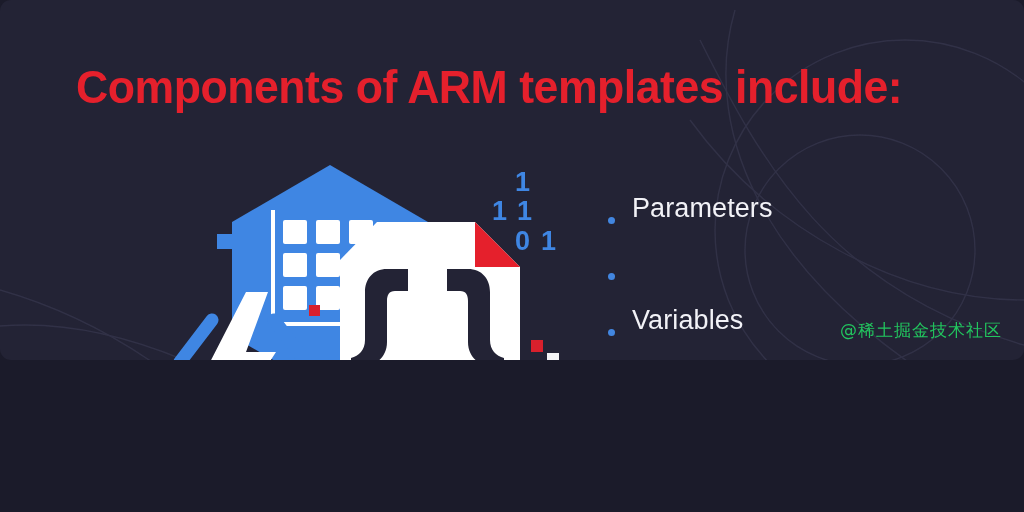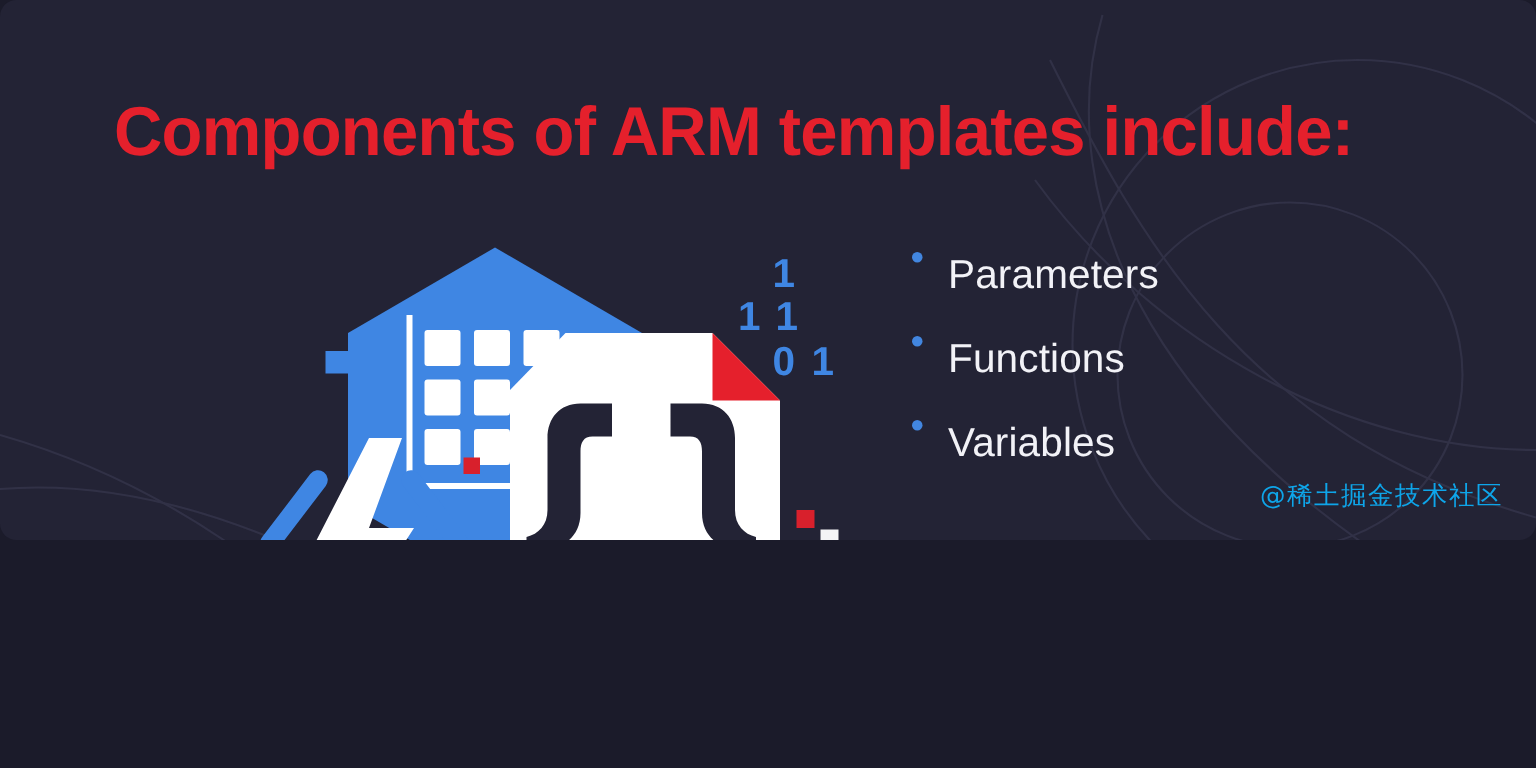--- a/index.html
+++ b/index.html
@@ -45,21 +45,21 @@
   .bullets {
     position: absolute;
     left: 608px;
     top: 168px;
     margin: 0;
     padding: 0;
     list-style: none;
   }
   .bullets li {
     display: flex;
-    align-items: flex-start;
+    align-items: flex-end;
     height: 56px;
   }
   .dot {
     width: 7px;
     height: 7px;
     border-radius: 50%;
     background: #4286e0;
     margin-right: 17px;
     flex: 0 0 auto;
   }
@@ -99,21 +99,21 @@
   .sq-blue  { left: 47px;  top: 84px;  width: 15px; height: 15px; background: #3f86e3; }
   .sq-red1  { left: 139px; top: 155px; width: 11px; height: 11px; background: #d8202c; }
   .sq-red2  { left: 361px; top: 190px; width: 12px; height: 12px; background: #d8202c; }
   .sq-white { left: 377px; top: 203px; width: 12px; height: 12px; background: #f4f4f6; }
 
   
   .watermark {
     position: absolute;
     right: 22px;
     bottom: 18px;
-    color: #0ea5e9;
+    color: #22c55e;
     font-size: 17px;
     letter-spacing: 1px;
     font-family: "DejaVu Sans", sans-serif;
   }
 </style>
 </head>
 <body>
 
 <div id="slide">
 
@@ -190,21 +190,20 @@
     <div class="sq sq-white"></div>
   </div>
 
   <ul class="bullets">
     <li>
       <span class="dot"></span>
       <span class="bullet-text">Parameters</span>
     </li>
     <li>
       <span class="dot"></span>
-      <span class="bullet-text">Functions</span>
     </li>
     <li>
       <span class="dot"></span>
       <span class="bullet-text">Variables</span>
     </li>
   </ul>
 
   <div class="watermark">@稀土掘金技术社区</div>
 
 </div>

